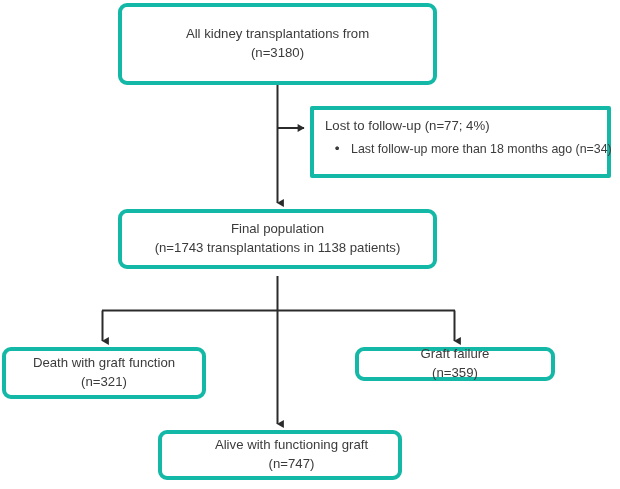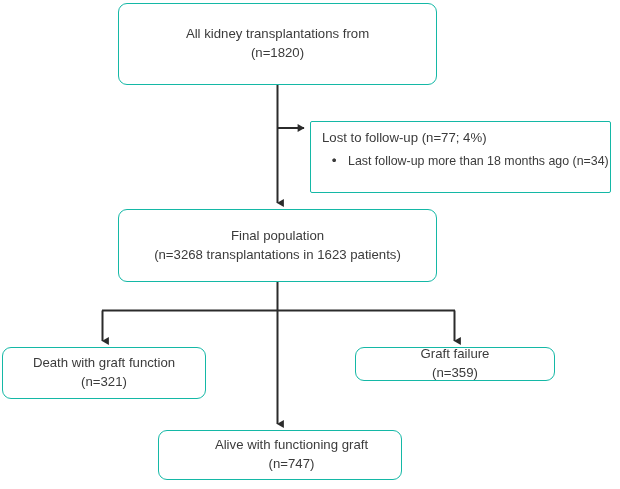--- a/index.html
+++ b/index.html
@@ -19,21 +19,21 @@
     position: absolute;
     left: 0;
     top: 0;
     width: 620px;
     height: 489px;
     pointer-events: none;
   }
   .node {
     position: absolute;
     box-sizing: border-box;
-    border: 1px solid #14b8a6;
+    border: 4px solid #14b8a6;
     background: #ffffff;
     color: #3b3b3b;
     display: flex;
     flex-direction: column;
     align-items: center;
     justify-content: center;
     font-size: 13.2px;
     line-height: 1.42;
     text-align: center;
   }
@@ -60,22 +60,22 @@
   }
   .bullet-list li .dot {
     position: absolute;
     left: 10px;
     top: 0;
     font-size: 12.4px;
     line-height: inherit;
   }
   
   #node-all-transplants { left: 118px; top: 3px;   width: 319px; height: 82px; }
-  #node-lost-followup   { left: 310px; top: 106px; width: 301px; height: 72px; margin-top: 15px; }
-  #node-final-pop       { left: 118px; top: 209px; width: 319px; height: 73px; }
+  #node-lost-followup   { left: 310px; top: 106px; width: 301px; height: 72px; }
+  #node-final-pop       { left: 118px; top: 209px; width: 319px; height: 60px; }
   #node-death-graft     { left: 2px;   top: 347px; width: 204px; height: 52px; }
   #node-graft-failure   { left: 355px; top: 347px; width: 200px; height: 34px; }
   #node-alive-graft     { left: 158px; top: 430px; width: 244px; height: 50px; padding-left: 23px; }
 </style>
 </head>
 <body>
 
 <div id="flowchart">
 
   <svg id="connectors" viewBox="0 0 620 489" width="620" height="489" xmlns="http://www.w3.org/2000/svg">
@@ -96,39 +96,39 @@
 
     <path d="M102,310.5 L455,310.5" fill="none" stroke="#2b2b2b" stroke-width="2"></path>
 
     <path d="M102.5,310.5 L102.5,341" fill="none" stroke="#2b2b2b" stroke-width="2" marker-end="url(#arrowdown)"></path>
 
     <path d="M454.5,310.5 L454.5,341" fill="none" stroke="#2b2b2b" stroke-width="2" marker-end="url(#arrowdown)"></path>
   </svg>
 
   <div id="node-all-transplants" class="node rounded">
     <div class="node-line">All kidney transplantations from</div>
-    <div class="node-line">(n=1820)</div>
+    <div class="node-line">(n=3180)</div>
   </div>
 
   <div id="node-lost-followup" class="node square left-align">
     <div class="node-line">Lost to follow-up (n=77; 4%)</div>
     <ul class="bullet-list">
       <li>
         <span class="dot">•</span>
       </li>
       <li>
         <span class="dot">•</span>
         <span>Last follow-up more than 18 months ago (n=34)</span>
       </li>
     </ul>
   </div>
 
   <div id="node-final-pop" class="node rounded">
     <div class="node-line">Final population</div>
-    <div class="node-line">(n=3268 transplantations in 1623 patients)</div>
+    <div class="node-line">(n=1743 transplantations in 1138 patients)</div>
   </div>
 
   <div id="node-death-graft" class="node rounded">
     <div class="node-line">Death with graft function</div>
     <div class="node-line">(n=321)</div>
   </div>
 
   <div id="node-graft-failure" class="node rounded">
     <div class="node-line">Graft failure</div>
     <div class="node-line">(n=359)</div>

